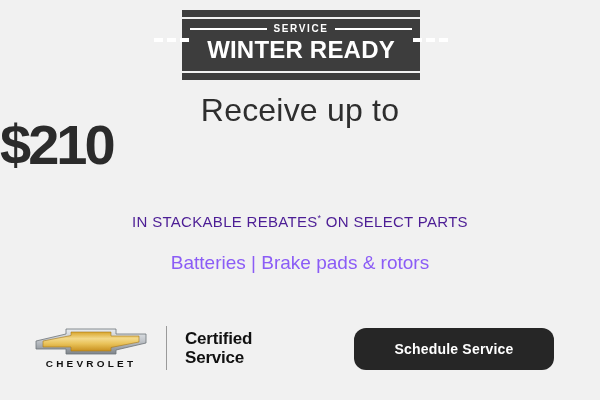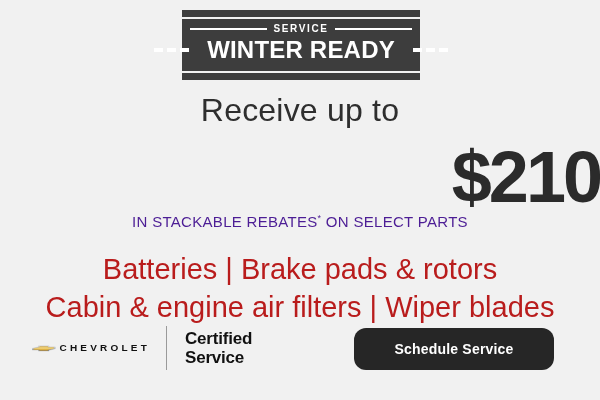--- a/index.html
+++ b/index.html
@@ -73,21 +73,21 @@
     color: #ffffff;
     font-size: 10px;
     font-weight: 700;
     letter-spacing: 1.6px;
     line-height: 1;
     white-space: nowrap;
   }
 
   .wr-row {
     display: flex;
-    align-items: center;
+    align-items: flex-start;
     justify-content: center;
     width: 100%;
     padding: 0 8px;
     box-sizing: border-box;
     margin: 4px 0 4px 0;
     gap: 18px;
   }
   .dashes {
     display: flex;
     gap: 4px;
@@ -121,28 +121,27 @@
     color: #2e2e2e;
     letter-spacing: 0.2px;
     line-height: 1;
   }
 
   .price {
     position: absolute;
     top: 117px;
     left: 0;
     width: 600px;
-    text-align: right;
-    font-size: 72px;
+    text-align: left;
+    font-size: 56px;
     font-weight: 700;
     color: #2b2b2b;
     letter-spacing: -3px;
     line-height: 1;
     font-family: "Liberation Sans", sans-serif;
-    margin-top: 24px;
   }
 
   .rebates {
     position: absolute;
     top: 214px;
     left: 0;
     width: 600px;
     text-align: center;
     font-size: 15px;
     font-weight: 400;
@@ -155,22 +154,22 @@
     vertical-align: super;
     line-height: 0;
   }
 
   .parts {
     position: absolute;
     top: 250px;
     left: 0;
     width: 600px;
     text-align: center;
-    color: #b91c1c;
-    font-size: 29px;
+    color: #8b5cf6;
+    font-size: 19px;
     font-weight: 400;
     line-height: 1.32;
     letter-spacing: 0px;
   }
 
   
   .footer {
     position: absolute;
     left: 0;
     top: 320px;
@@ -184,21 +183,21 @@
     top: 0;
     width: 225px;
     height: 56px;
     display: flex;
     align-items: center;
   }
 
   .chevy-lockup {
     width: 118px;
     display: flex;
-    flex-direction: row;
+    flex-direction: column;
     align-items: center;
     gap: 4px;
   }
 
   .bowtie {
     width: 112px;
     height: 27px;
     display: block;
   }
 
@@ -293,21 +292,20 @@
   <div class="receive">Receive up to</div>
 
   <div class="price">$210</div>
 
   <div class="rebates">
     <span>IN STACKABLE REBATES</span><sup>*</sup><span> ON SELECT PARTS</span>
   </div>
 
   <div class="parts">
     <div>Batteries | Brake pads &amp; rotors</div>
-    <div>Cabin &amp; engine air filters | Wiper blades</div>
   </div>
 
   <div class="footer">
 
     <div class="brand">
 
       <div class="chevy-lockup">
         <svg class="bowtie" viewBox="0 0 224 54">
           <defs>
             <linearGradient id="goldG" x1="0" y1="0" x2="0" y2="1">

